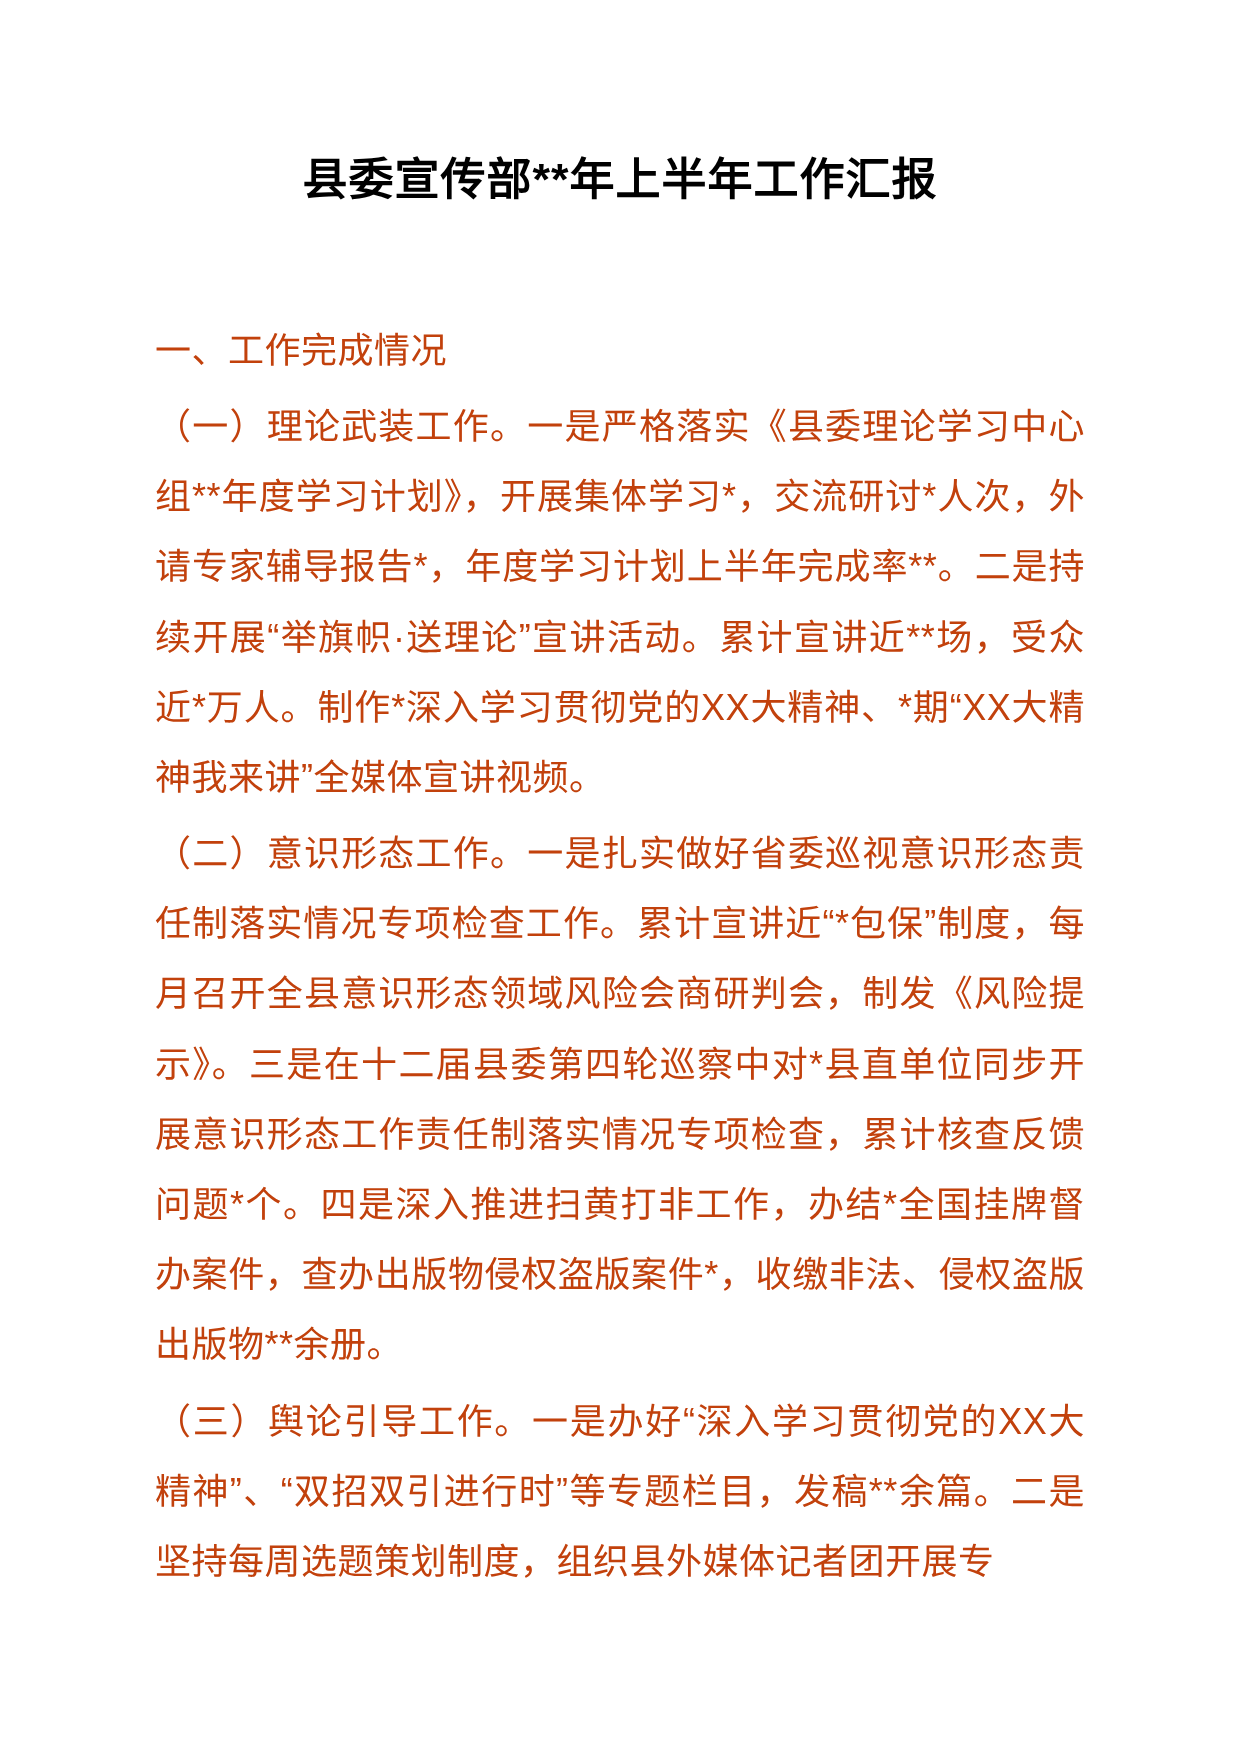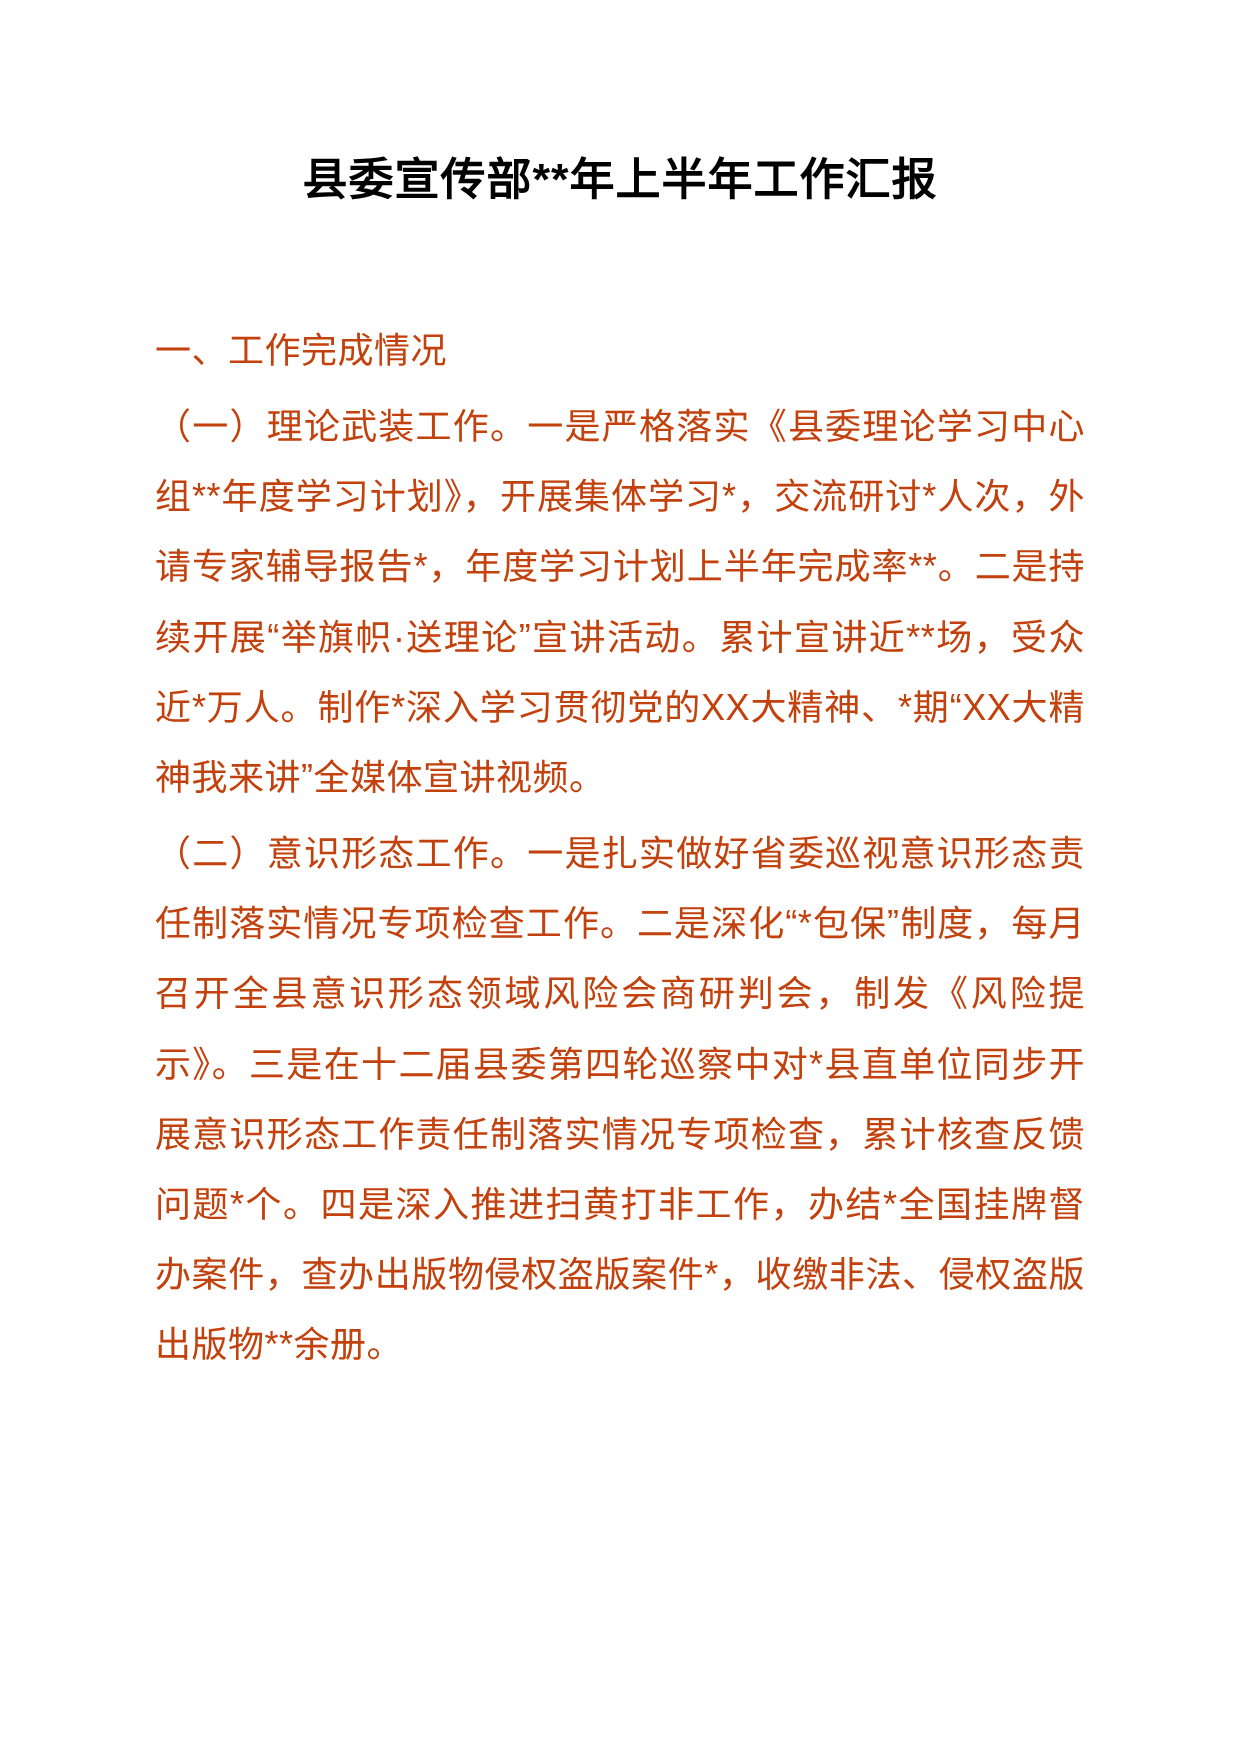--- a/index.html
+++ b/index.html
@@ -38,15 +38,16 @@
   }
 </style>
 </head>
 <body>
 
 <div class="page">
   <h1 class="doc-title">县委宣传部**年上半年工作汇报</h1>
   <div class="body-text">
     <p class="para">一、工作完成情况</p>
     <p class="para">（一）理论武装工作。一是严格落实《县委理论学习中心组**年度学习计划》，开展集体学习*，交流研讨*人次，外请专家辅导报告*，年度学习计划上半年完成率**。二是持续开展“举旗帜·送理论”宣讲活动。累计宣讲近**场，受众近*万人。制作*深入学习贯彻党的XX大精神、*期“XX大精神我来讲”全媒体宣讲视频。</p>
-    <p class="para">（二）意识形态工作。一是扎实做好省委巡视意识形态责任制落实情况专项检查工作。二是深化“*包保”制度，每月召开全县意识形态领域风险会商研判会，制发《风险提示》。三是在十二届县委第四轮巡察中对*县直单位同步开展意识形态工作责任制落实情况专项检查，累计核查反馈问题*个。四是深入推进扫黄打非工作，办结*全国挂牌督办案件，查办出版物侵权盗版案件*，收缴非法、侵权盗版出版物**余册。</p>
+    <p class="para">（二）意识形态工作。一是扎实做好省委巡视意识形态责任制落实情况专项检查工作。累计宣讲近“*包保”制度，每月召开全县意识形态领域风险会商研判会，制发《风险提示》。三是在十二届县委第四轮巡察中对*县直单位同步开展意识形态工作责任制落实情况专项检查，累计核查反馈问题*个。四是深入推进扫黄打非工作，办结*全国挂牌督办案件，查办出版物侵权盗版案件*，收缴非法、侵权盗版出版物**余册。</p>
+    <p class="para">（三）舆论引导工作。一是办好“深入学习贯彻党的XX大精神”、“双招双引进行时”等专题栏目，发稿**余篇。二是坚持每周选题策划制度，组织县外媒体记者团开展专</p>
   </div>
 </div>
 
 </body></html>

